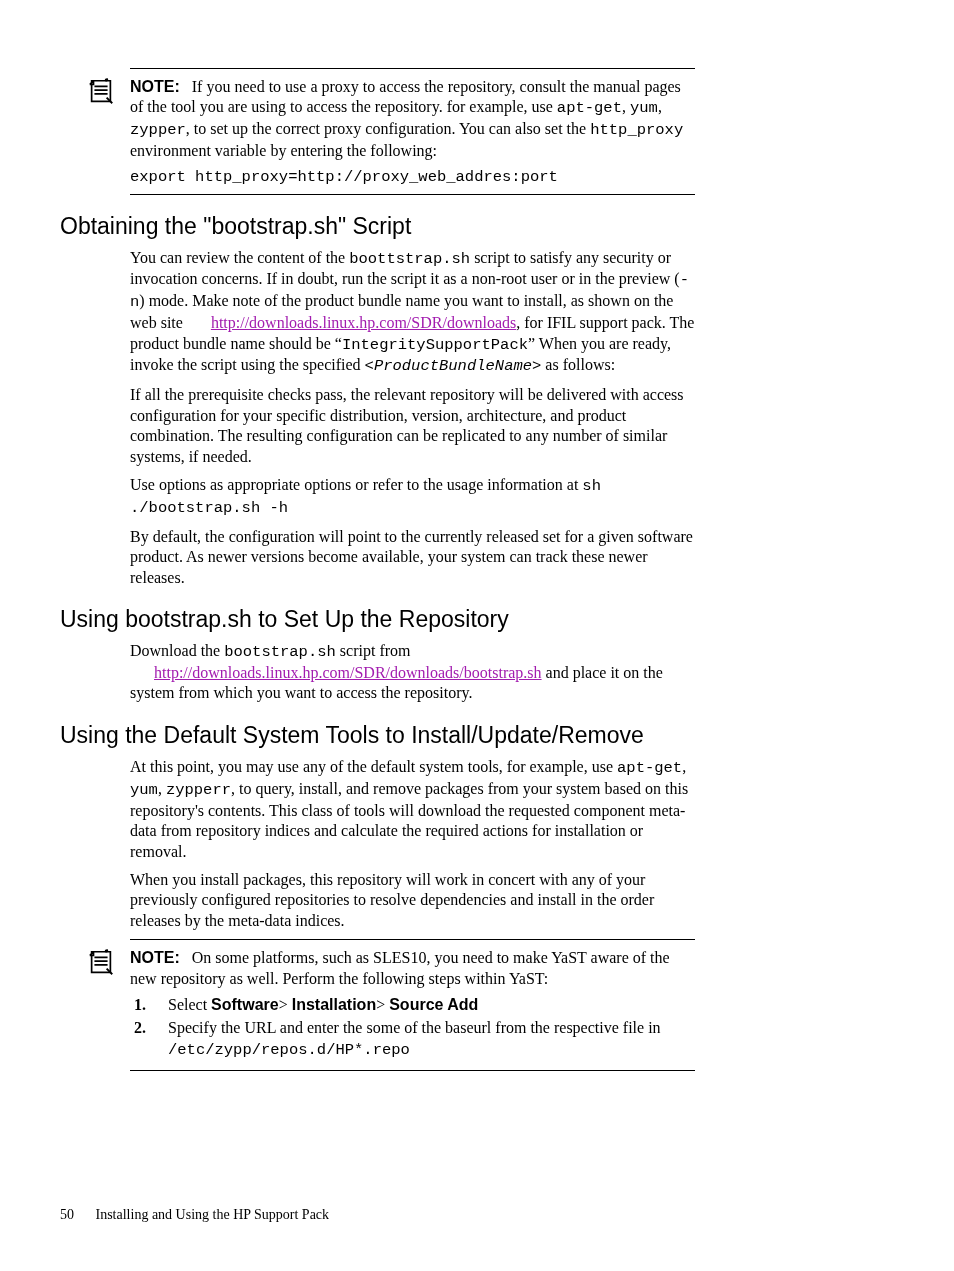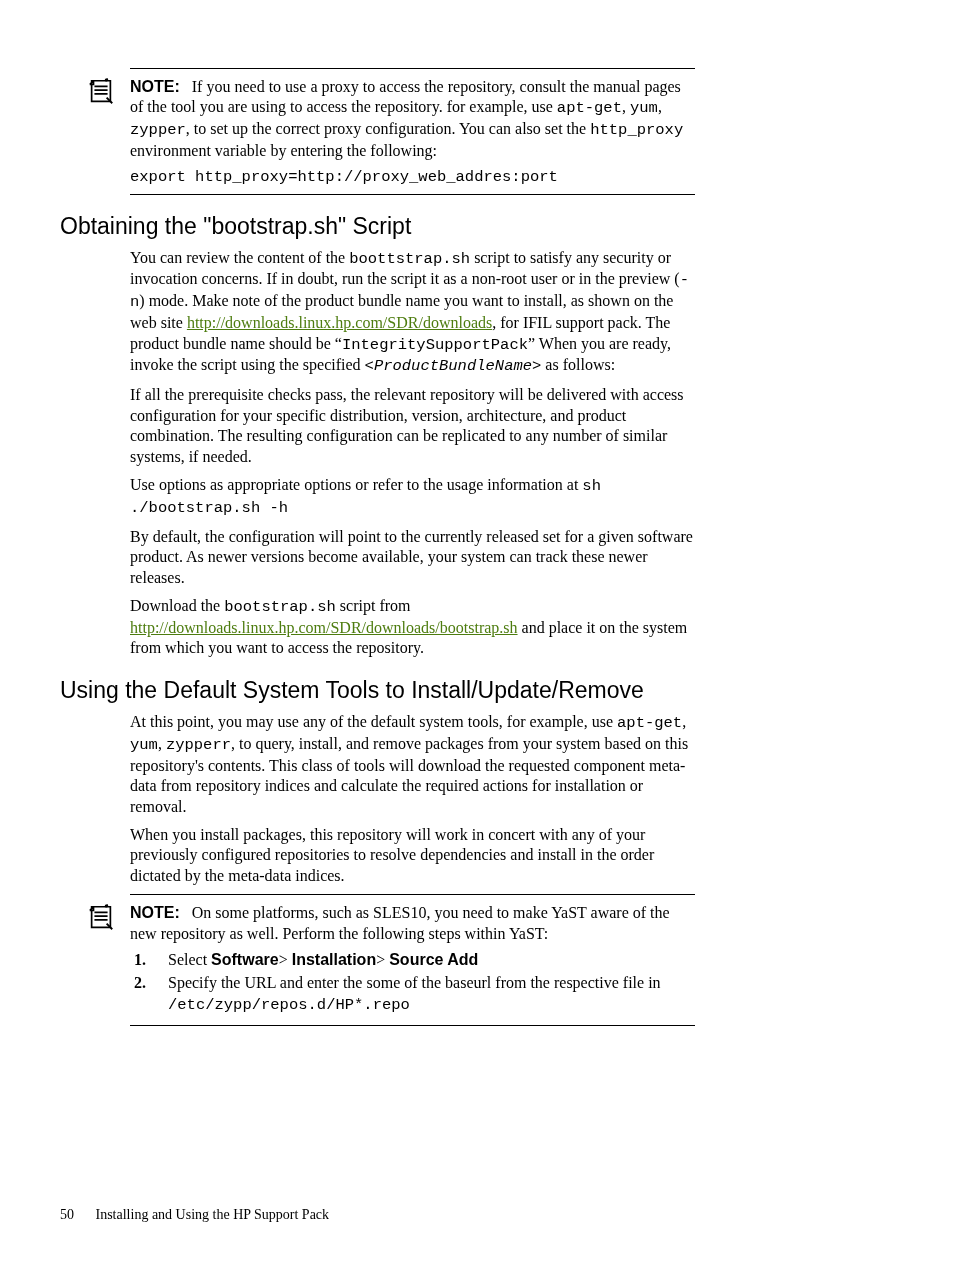--- a/index.html
+++ b/index.html
@@ -67,22 +67,23 @@
   }
   .body-col {
     margin-left: 70px;
   }
   .body-col p {
     font-size: 16px;
     line-height: 1.28;
     margin: 8px 0;
   }
   a {
-    color: #4d7c0f;
+    color: #a21caf;
     text-decoration: underline;
+    margin-left: 24px;
   }
   ol.steps {
     list-style: none;
     padding: 0;
     margin: 6px 0 0 0;
   }
   ol.steps li {
     font-size: 16px;
     line-height: 1.3;
     margin: 2px 0;
@@ -135,32 +136,33 @@
     <p>
       <span>You can review the content of the </span><span class="mono">boottstrap.sh</span><span> script to satisfy any security or invocation concerns. If in doubt, run the script it as a non-root user or in the preview (</span><span class="mono">-n</span><span>) mode. Make note of the product bundle name you want to install, as shown on the web site </span><a href="#">http://downloads.linux.hp.com/SDR/downloads</a><span>, for IFIL support pack. The product bundle name should be “</span><span class="mono">IntegritySupportPack</span><span>” When you are ready, invoke the script using the specified </span><span class="mono-italic">&lt;ProductBundleName&gt;</span><span> as follows:</span>
     </p>
     <p>If all the prerequisite checks pass, the relevant repository will be delivered with access configuration for your specific distribution, version, architecture, and product combination. The resulting configuration can be replicated to any number of similar systems, if needed.</p>
     <p>
       <span>Use options as appropriate options or refer to the usage information at </span><span class="mono">sh ./bootstrap.sh -h</span>
     </p>
     <p>By default, the configuration will point to the currently released set for a given software product. As newer versions become available, your system can track these newer releases.</p>
   </div>
 
+  <h2 class="section-head">Using bootstrap.sh to Set Up the Repository</h2>
   <div class="body-col">
     <p>
       <span>Download the </span><span class="mono">bootstrap.sh</span><span> script from </span><a href="#">http://downloads.linux.hp.com/SDR/downloads/bootstrap.sh</a><span> and place it on the system from which you want to access the repository.</span>
     </p>
   </div>
 
   <h2 class="section-head">Using the Default System Tools to Install/Update/Remove</h2>
   <div class="body-col">
     <p>
       <span>At this point, you may use any of the default system tools, for example, use </span><span class="mono">apt-get</span><span>, </span><span class="mono">yum</span><span>, </span><span class="mono">zypperr</span><span>, to query, install, and remove packages from your system based on this repository's contents. This class of tools will download the requested component meta-data from repository indices and calculate the required actions for installation or removal.</span>
     </p>
-    <p>When you install packages, this repository will work in concert with any of your previously configured repositories to resolve dependencies and install in the order dictated by the meta-data indices.</p>
+    <p>When you install packages, this repository will work in concert with any of your previously configured repositories to resolve dependencies and install in the order releases by the meta-data indices.</p>
   </div>
 
   <div class="note-block">
     <div class="note-icon">
       <svg viewBox="0 0 32 32" fill="none" stroke="#000" stroke-width="1.8">
         <path d="M6 4 h20 v22 h-20 z" fill="#fff"></path>
         <path d="M4 8 l4 -4 M8 4 l0 4 l-4 0"></path>
         <path d="M9 10 h14 M9 14 h14 M9 18 h14"></path>
         <path d="M22 22 l6 6" stroke-width="2"></path>
         <path d="M20 2 l3 -1 l1 3 l-3 1 z" fill="#000" stroke="none"></path>

